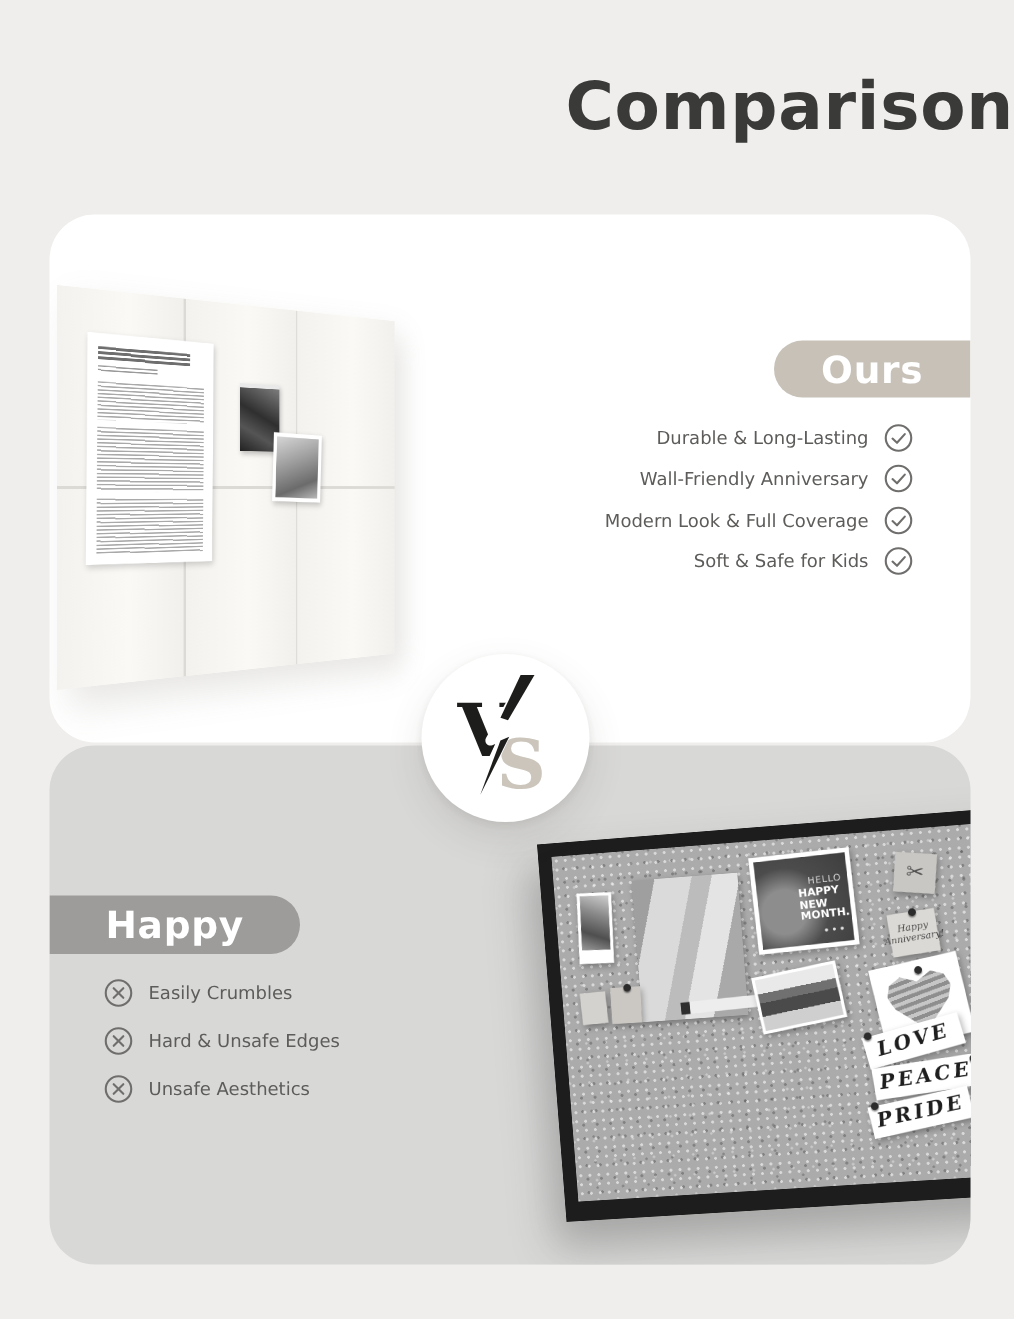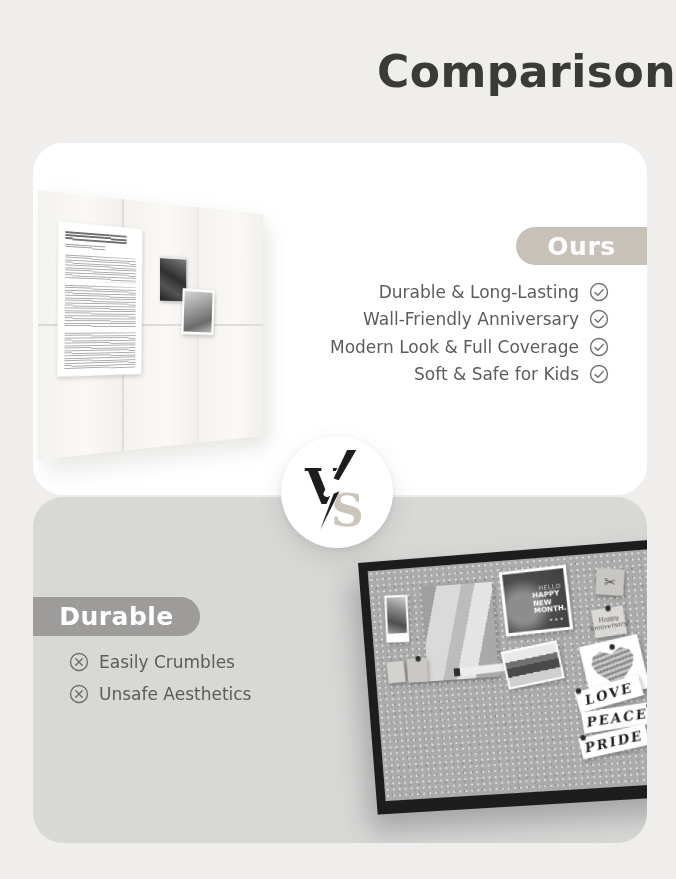--- a/index.html
+++ b/index.html
@@ -23,21 +23,21 @@
     position:absolute; display:flex; align-items:center; justify-content:center;
     color:#fff; font-size:25px; font-weight:600; letter-spacing:.5px;
   }
   .pill-ours{right:0; top:84px; width:131px; height:38px; background:#c7c1b8; border-radius:19px 0 0 19px;}
   .pill-others{left:0; top:100px; width:167px; height:39px; background:#9d9c9b; border-radius:0 20px 20px 0;}
   
   .feature-list{position:absolute; display:flex; flex-direction:column; gap:6.5px;}
   .list-ours{right:38px; top:138px; align-items:flex-end;}
   .list-others{left:36px; top:154px; align-items:flex-start;gap:11px;}
   .feature-row{display:flex; align-items:center; gap:10px; height:21px;}
-  .feature-text{font-size:17px; color:#5d5c5a; white-space:nowrap;}
+  .feature-text{font-size:12px; color:#5d5c5a; white-space:nowrap;}
   .fi{width:20px; height:20px; flex:0 0 20px;}
   
   .vs-circle{
     position:absolute; left:281px; top:436px; width:112px; height:112px;
     background:#fff; border-radius:50%; z-index:5;
     box-shadow:0 10px 24px rgba(90,85,75,.14), 0 2px 6px rgba(90,85,75,.10);
     display:flex; align-items:center; justify-content:center;
   }
   .vs-svg{width:84px; height:92px;}
   
@@ -179,31 +179,39 @@
           <circle cx="10" cy="10" r="8.5" fill="none" stroke="#6f6e6c" stroke-width="1.4"></circle>
           <polyline points="6,10.4 9,13.2 14.2,7.4" fill="none" stroke="#6f6e6c" stroke-width="1.4" stroke-linecap="round" stroke-linejoin="round"></polyline>
         </svg>
       </div>
     </div>
   </div>
 
   <div class="card card-others">
 
     <div class="pill pill-others">
-      <span>Durable</span>
+      <span>Happy</span>
     </div>
 
     <div class="feature-list list-others">
       <div class="feature-row">
         <svg class="fi" viewBox="0 0 20 20">
           <circle cx="10" cy="10" r="8.5" fill="none" stroke="#6f6e6c" stroke-width="1.4"></circle>
           <line x1="6.8" y1="6.8" x2="13.2" y2="13.2" stroke="#6f6e6c" stroke-width="1.4" stroke-linecap="round"></line>
           <line x1="13.2" y1="6.8" x2="6.8" y2="13.2" stroke="#6f6e6c" stroke-width="1.4" stroke-linecap="round"></line>
         </svg>
         <span class="feature-text">Easily Crumbles</span>
+      </div>
+      <div class="feature-row">
+        <svg class="fi" viewBox="0 0 20 20">
+          <circle cx="10" cy="10" r="8.5" fill="none" stroke="#6f6e6c" stroke-width="1.4"></circle>
+          <line x1="6.8" y1="6.8" x2="13.2" y2="13.2" stroke="#6f6e6c" stroke-width="1.4" stroke-linecap="round"></line>
+          <line x1="13.2" y1="6.8" x2="6.8" y2="13.2" stroke="#6f6e6c" stroke-width="1.4" stroke-linecap="round"></line>
+        </svg>
+        <span class="feature-text">Hard &amp; Unsafe Edges</span>
       </div>
       <div class="feature-row">
         <svg class="fi" viewBox="0 0 20 20">
           <circle cx="10" cy="10" r="8.5" fill="none" stroke="#6f6e6c" stroke-width="1.4"></circle>
           <line x1="6.8" y1="6.8" x2="13.2" y2="13.2" stroke="#6f6e6c" stroke-width="1.4" stroke-linecap="round"></line>
           <line x1="13.2" y1="6.8" x2="6.8" y2="13.2" stroke="#6f6e6c" stroke-width="1.4" stroke-linecap="round"></line>
         </svg>
         <span class="feature-text">Unsafe Aesthetics</span>
       </div>
     </div>

